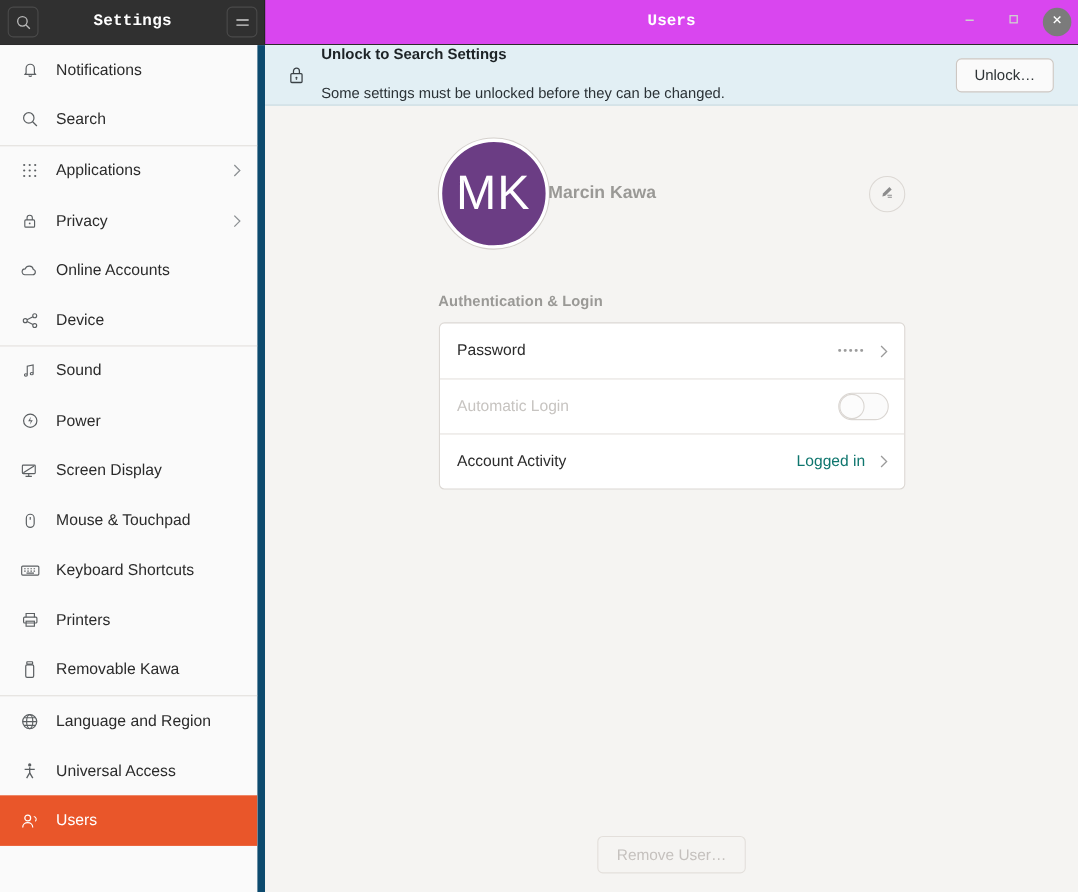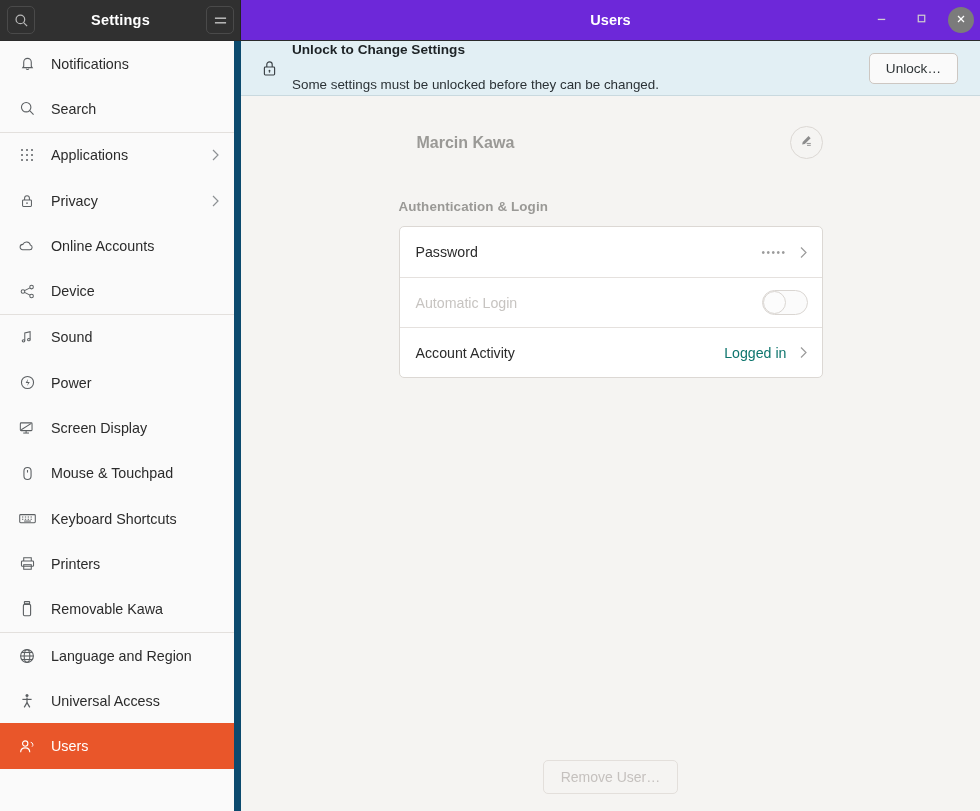--- a/index.html
+++ b/index.html
@@ -20,22 +20,23 @@
     display: flex;
     flex-direction: column;
     position: relative;
   }
 
   
   .titlebar {
     height: 41px;
     display: flex;
     flex: 0 0 41px;
-    background: #6d28d9;
+    background: #d946ef;
     border-bottom: 1px solid #2b2b2b;
+    font-family: Liberation Mono, monospace;
   }
 
   .titlebar-left {
     width: 241px;
     flex: 0 0 241px;
     background: #303030;
     display: flex;
     align-items: center;
     justify-content: space-between;
     padding: 0 7px;
@@ -233,21 +234,20 @@
     display: flex;
     align-items: center;
     justify-content: center;
     color: #ffffff;
     font-size: 44px;
     font-weight: 400;
     letter-spacing: 1px;
     user-select: none;
   }
   .user-name {
-    margin-left: 18px;
     font-size: 16px;
     font-weight: bold;
     color: #9a9996;
     flex: 1;
   }
   .edit-btn {
     width: 33px;
     height: 33px;
     border-radius: 50%;
     border: 1px solid #dcd8d4;
@@ -598,29 +598,30 @@
       <div class="lockbar">
         <span class="lockbar-icon">
           <svg width="17" height="19" viewBox="0 0 17 19" fill="none" stroke="currentColor" stroke-width="1.15">
             <rect x="3.4" y="8" width="10.2" height="8" rx="0.9"></rect>
             <path d="M5.8 8V5.6a2.7 2.7 0 015.4 0V8"></path>
             <circle cx="8.5" cy="11.7" r="0.95" fill="currentColor" stroke="none"></circle>
             <line x1="8.5" y1="12.3" x2="8.5" y2="13.6"></line>
           </svg>
         </span>
         <div class="lockbar-text">
-          <div class="lockbar-title">Unlock to Change Settings</div>
+          <div class="lockbar-title">Unlock to Search Settings</div>
           <div class="lockbar-sub">Some settings must be unlocked before they can be changed.</div>
         </div>
         <button class="unlock-btn">Unlock…</button>
       </div>
 
       <div class="panel">
 
         <div class="user-row">
+          <div class="avatar">MK</div>
           <div class="user-name">Marcin Kawa</div>
           <div class="edit-btn">
             <span>
               <svg width="16" height="16" viewBox="0 0 17 17" fill="none" stroke="currentColor" stroke-width="1.25">
                 <path d="M11.2 3.3l2.2 2.2-6.2 6.2-2.8.6.6-2.8z" fill="currentColor" stroke="none"></path>
                 <line x1="9.2" y1="11.1" x2="13.6" y2="11.1" stroke-width="1"></line>
                 <line x1="9.6" y1="13.1" x2="13.6" y2="13.1" stroke-width="1"></line>
               </svg>
             </span>
           </div>

